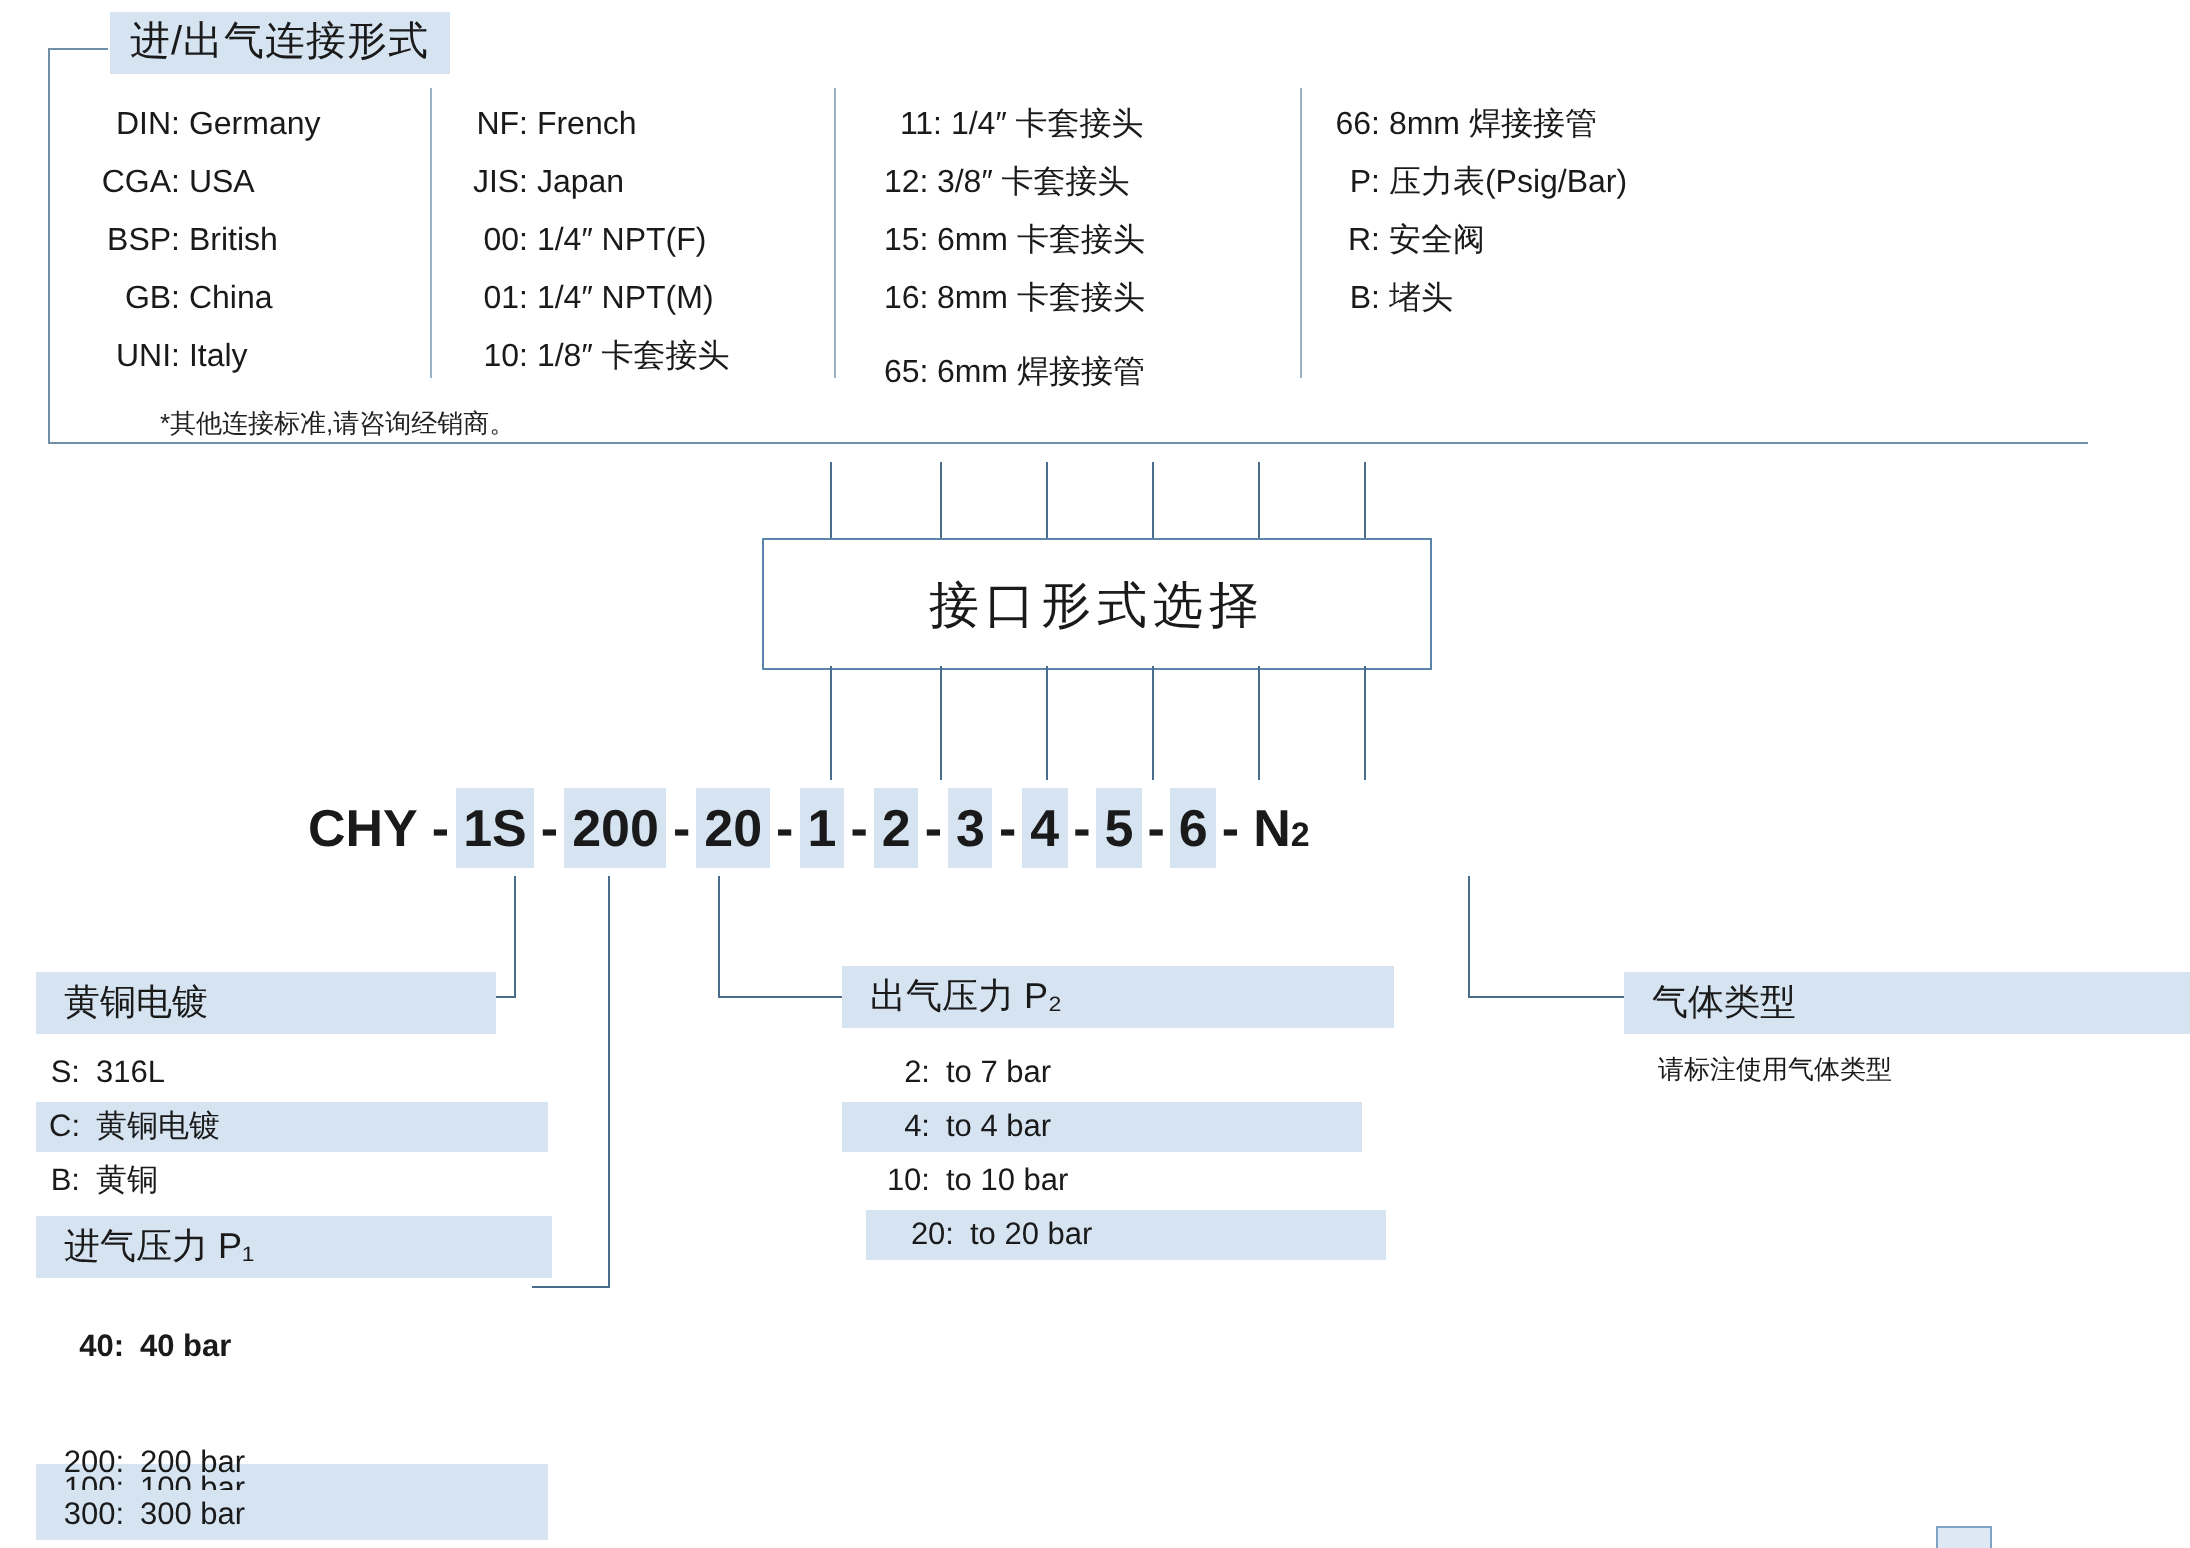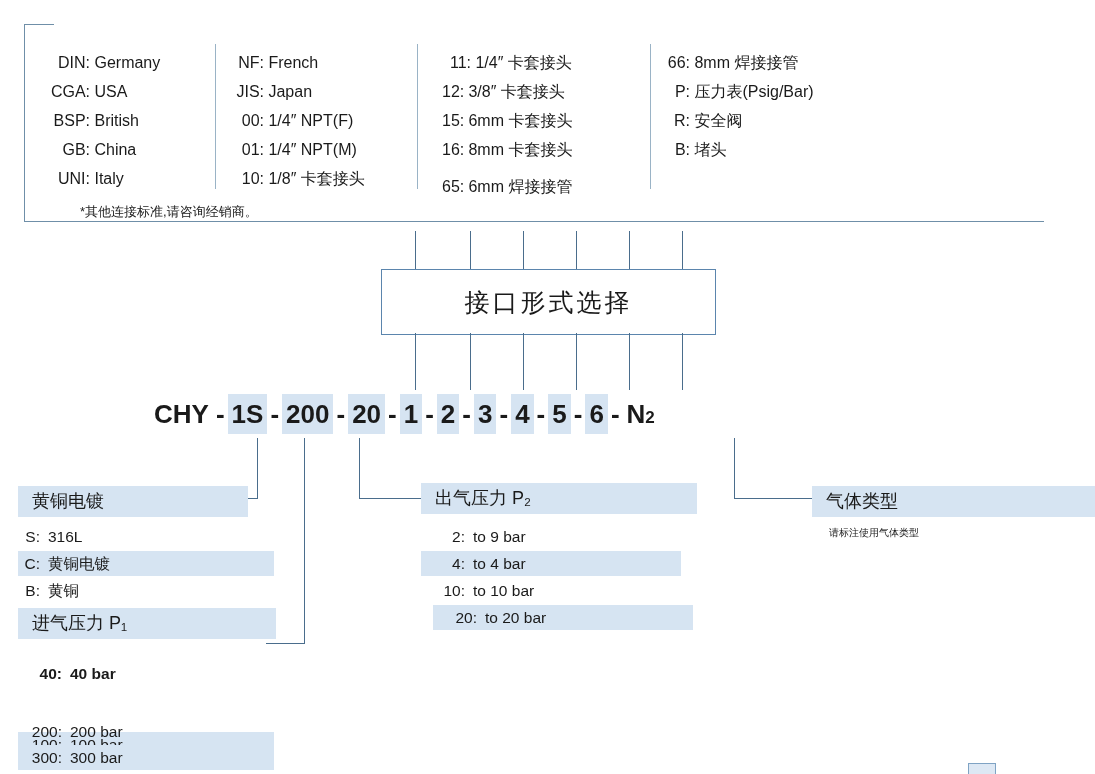--- a/index.html
+++ b/index.html
@@ -60,36 +60,37 @@
     position:absolute;padding:4px 10px 5px 14px;
     font-size:18px;line-height:22px;white-space:nowrap;
   }
   .opt{
     position:absolute;font-size:15.5px;line-height:19px;white-space:nowrap;
     padding:3px 8px 3px 0;
   }
   .opt .k{display:inline-block;text-align:right;}
   .opt .v{display:inline-block;padding-left:8px;}
 
-  .note{position:absolute;font-size:10px;white-space:nowrap;}
+  .note{position:absolute;font-size:13px;white-space:nowrap;}
 
   
   #corner-artifact{
     position:absolute;left:968px;top:763px;width:26px;height:18px;
     border:1px solid #7fa3c4;background:#dde8f4;
   }
 </style>
 </head>
 <body>
 
 <div class="abs" id="top-panel">
   <div class="panel-bracket-t"></div>
   <div class="panel-bracket-v"></div>
   <div class="panel-bracket-b"></div>
 
+  <div class="panel-title hl">进/出气连接形式</div>
 
   <div class="col-div" style="left:191px;"></div>
   <div class="col-div" style="left:393px;"></div>
   <div class="col-div" style="left:626px;"></div>
 
   <div class="entry" style="left:18px;top:44px;"><span class="k" style="width:48px">DIN:</span>&nbsp;<span class="v">Germany</span></div>
   <div class="entry" style="left:18px;top:73px;"><span class="k" style="width:48px">CGA:</span>&nbsp;<span class="v">USA</span></div>
   <div class="entry" style="left:18px;top:102px;"><span class="k" style="width:48px">BSP:</span>&nbsp;<span class="v">British</span></div>
   <div class="entry" style="left:18px;top:131px;"><span class="k" style="width:48px">GB:</span>&nbsp;<span class="v">China</span></div>
   <div class="entry" style="left:18px;top:160px;"><span class="k" style="width:48px">UNI:</span>&nbsp;<span class="v">Italy</span></div>
@@ -153,21 +154,21 @@
 <div class="opt hl" style="left:18px;top:551px;width:248px;"><span class="k" style="width:22px">C:</span><span class="v">黄铜电镀</span></div>
 <div class="opt" style="left:18px;top:578px;width:248px;"><span class="k" style="width:22px">B:</span><span class="v">黄铜</span></div>
 
 <div class="sec-title hl" style="left:18px;top:608px;width:234px;">进气压力 P₁</div>
 <div class="opt" style="left:18px;top:661px;width:248px;font-weight:bold;"><span class="k" style="width:44px">40:</span><span class="v">40 bar</span></div>
 <div class="opt hl" style="left:18px;top:732px;width:248px;"><span class="k" style="width:44px">100:</span><span class="v">100 bar</span></div>
 <div class="opt" style="left:18px;top:719px;width:248px;"><span class="k" style="width:44px">200:</span><span class="v">200 bar</span></div>
 <div class="opt hl" style="left:18px;top:745px;width:248px;"><span class="k" style="width:44px">300:</span><span class="v">300 bar</span></div>
 
 <div class="sec-title hl" style="left:421px;top:483px;width:252px;">出气压力 P₂</div>
-<div class="opt" style="left:421px;top:524px;width:252px;text-align:left;"><span class="k" style="width:44px">2:</span><span class="v">to 9 bar</span></div>
+<div class="opt" style="left:421px;top:524px;width:252px;text-align:left;"><span class="k" style="width:44px">2:</span><span class="v">to 7 bar</span></div>
 <div class="opt hl" style="left:421px;top:551px;width:252px;"><span class="k" style="width:44px">4:</span><span class="v">to 4 bar</span></div>
 <div class="opt" style="left:421px;top:578px;width:252px;"><span class="k" style="width:44px">10:</span><span class="v">to 10 bar</span></div>
 <div class="opt hl" style="left:433px;top:605px;width:252px;"><span class="k" style="width:44px">20:</span><span class="v">to 20 bar</span></div>
 
 <div class="sec-title hl" style="left:812px;top:486px;width:274px;">气体类型</div>
 <div class="note" style="left:829px;top:526px;">请标注使用气体类型</div>
 
 <div id="corner-artifact"></div>
 
 </body></html>

